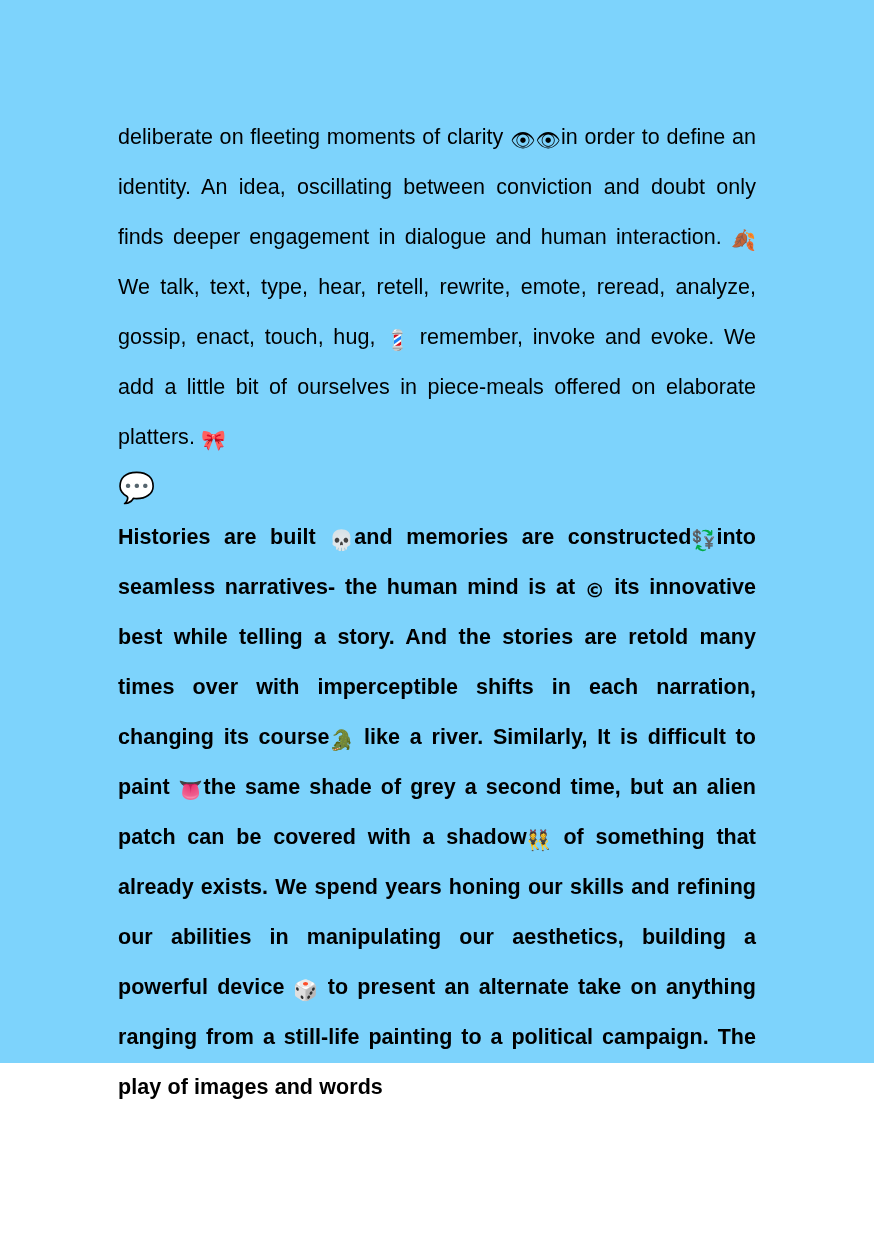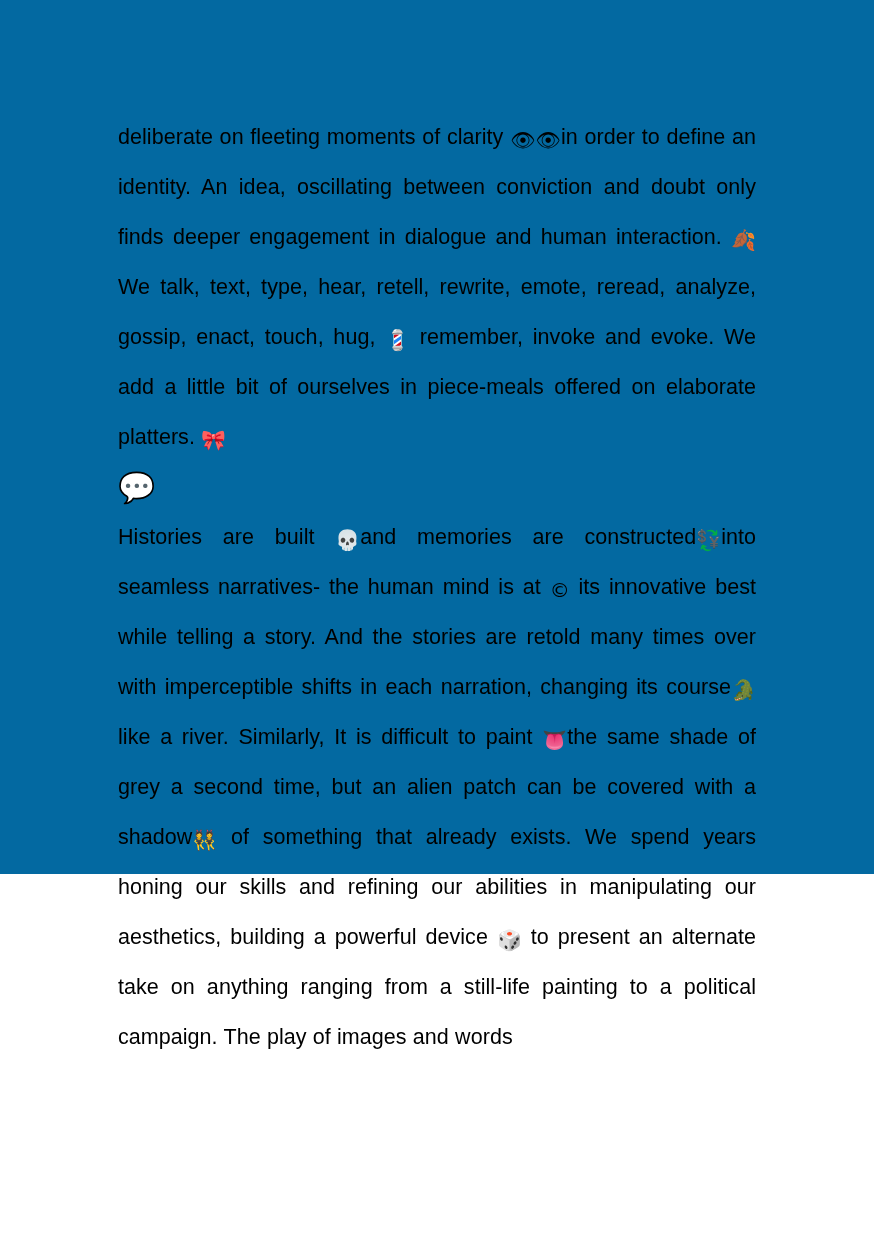--- a/index.html
+++ b/index.html
@@ -10,41 +10,42 @@
   body {
     width: 874px;
     height: 1241px;
     font-family: "Liberation Sans", sans-serif;
     color: #000000;
     overflow: hidden;
   }
   .page {
     position: relative;
     width: 874px;
-    height: 874px;
-    background: #0369a1;
+    height: 1063px;
+    background: #7dd3fc;
   }
   .doc-body {
     position: absolute;
     left: 118px;
     top: 112px;
     width: 638px;
   }
   .para {
     margin: 0;
     font-size: 21.5px;
     line-height: 50px;
     text-align: justify;
     text-justify: inter-word;
     letter-spacing: 0.05px;
     word-spacing: 0.2px;
     color: #000000;
   }
   .para-2 {
     margin-top: 0;
+    font-weight: bold;
   }
   
   .emoji {
     font-family: "DejaVu Sans", sans-serif;
     font-size: 20px;
     line-height: 1;
     display: inline-block;
     vertical-align: -3px;
   }
   .emoji-sep {

